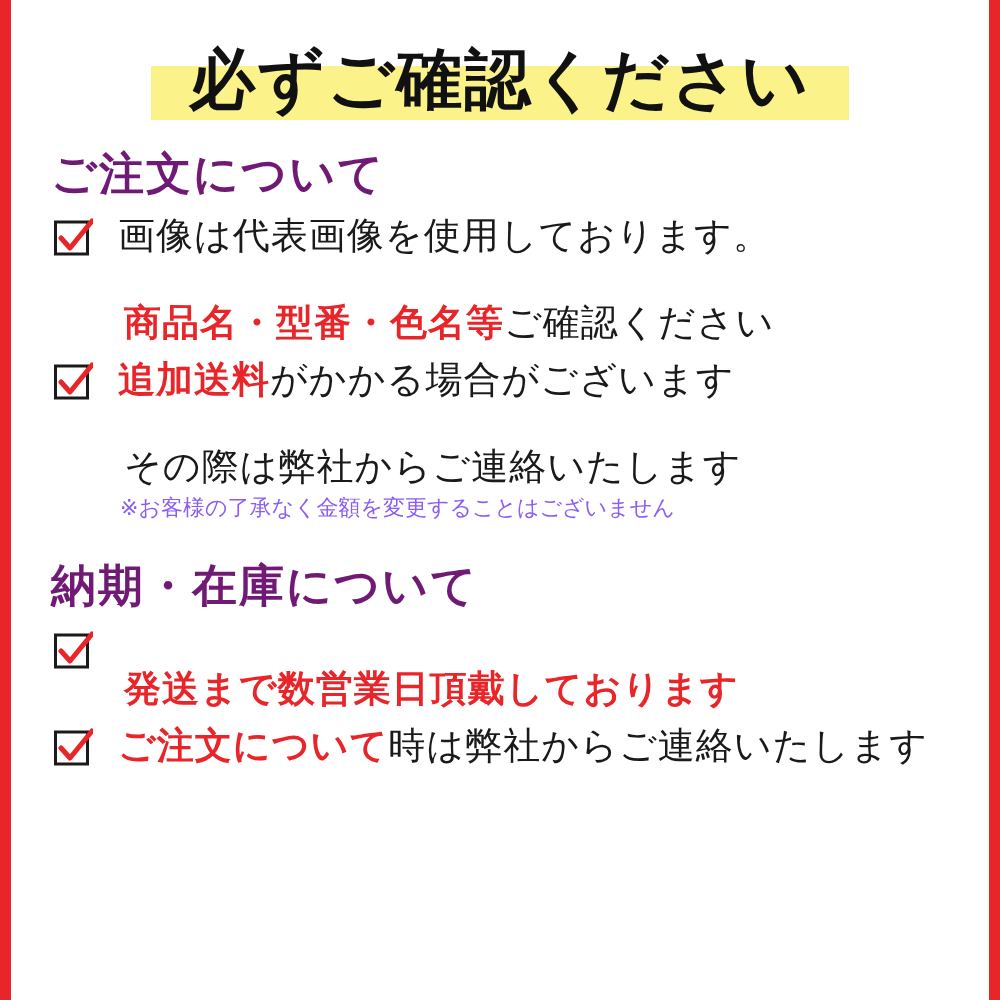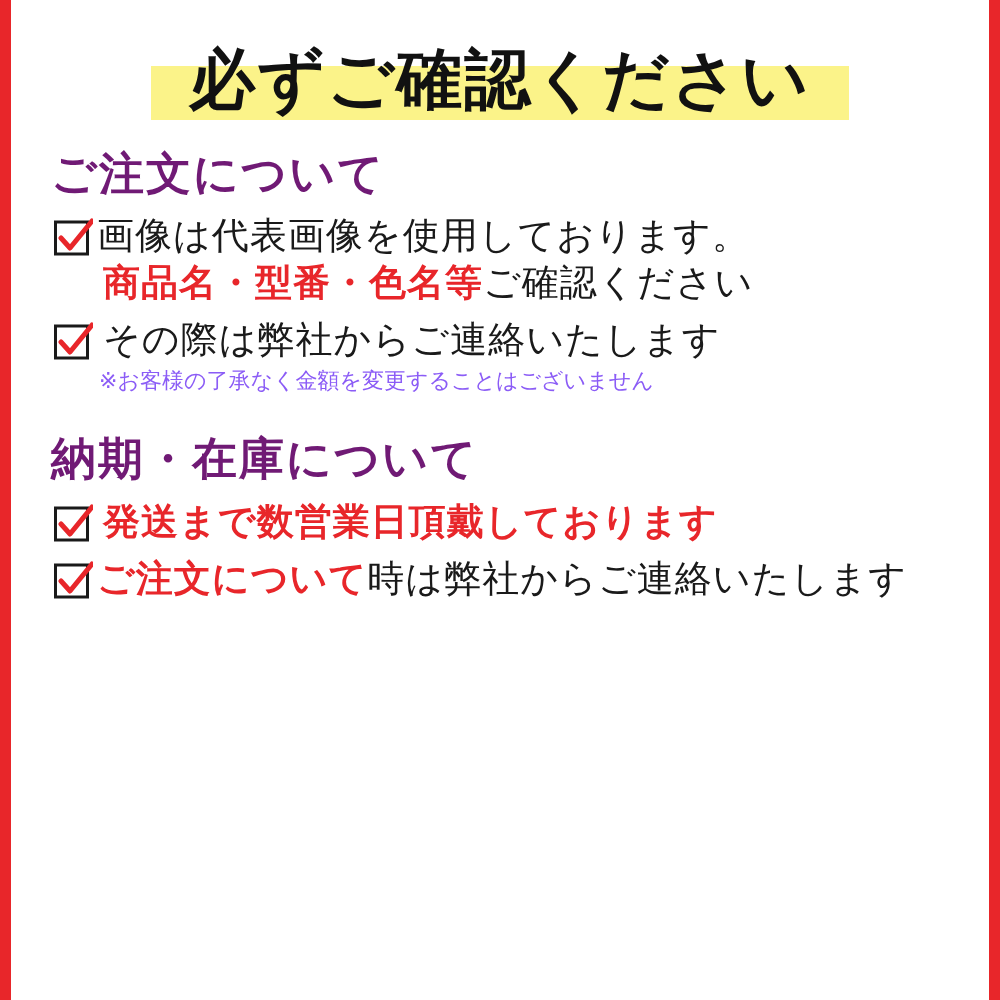--- a/index.html
+++ b/index.html
@@ -70,20 +70,21 @@
   }
   .section-heading.second {
     margin-top: 32px;
   }
 
   
   .item {
     display: flex;
     align-items: flex-start;
     margin: 10px 0 0 12px;
+    gap: 21px;
   }
   .check-icon {
     flex: 0 0 auto;
     width: 40px;
     height: 40px;
     margin-top: 6px;
     margin-right: 4px;
   }
   .item-lines {
     flex: 1 1 auto;
@@ -91,20 +92,21 @@
   }
   .line {
     font-size: 37px;
     line-height: 47px;
     letter-spacing: 1px;
     color: #1a1a1a;
     white-space: nowrap;
   }
   .line.indent {
     padding-left: 6px;
+    margin-top: 40px;
   }
   .red {
     color: #e8262a;
     font-weight: bold;
   }
   .black {
     color: #1a1a1a;
   }
   .note {
     font-size: 22px;
@@ -139,20 +141,21 @@
       </div>
     </div>
 
 
     <div class="item">
       <svg class="check-icon" viewBox="0 0 40 40">
         <rect x="2.5" y="4" width="32" height="32" fill="none" stroke="#1a1a1a" stroke-width="3"></rect>
         <path d="M8 20 L17 30 L39 3" fill="none" stroke="#e8262a" stroke-width="5" stroke-linecap="round" stroke-linejoin="round"></path>
       </svg>
       <div class="item-lines">
+        <div class="line"><span class="red">追加送料</span><span class="black">がかかる場合がございます</span></div>
         <div class="line black indent">その際は弊社からご連絡いたします</div>
         <div class="note">※お客様の了承なく金額を変更することはございません</div>
       </div>
     </div>
 
     <div class="section-heading second">納期・在庫について</div>
 
     <div class="item">
       <svg class="check-icon" viewBox="0 0 40 40">
         <rect x="2.5" y="4" width="32" height="32" fill="none" stroke="#1a1a1a" stroke-width="3"></rect>

